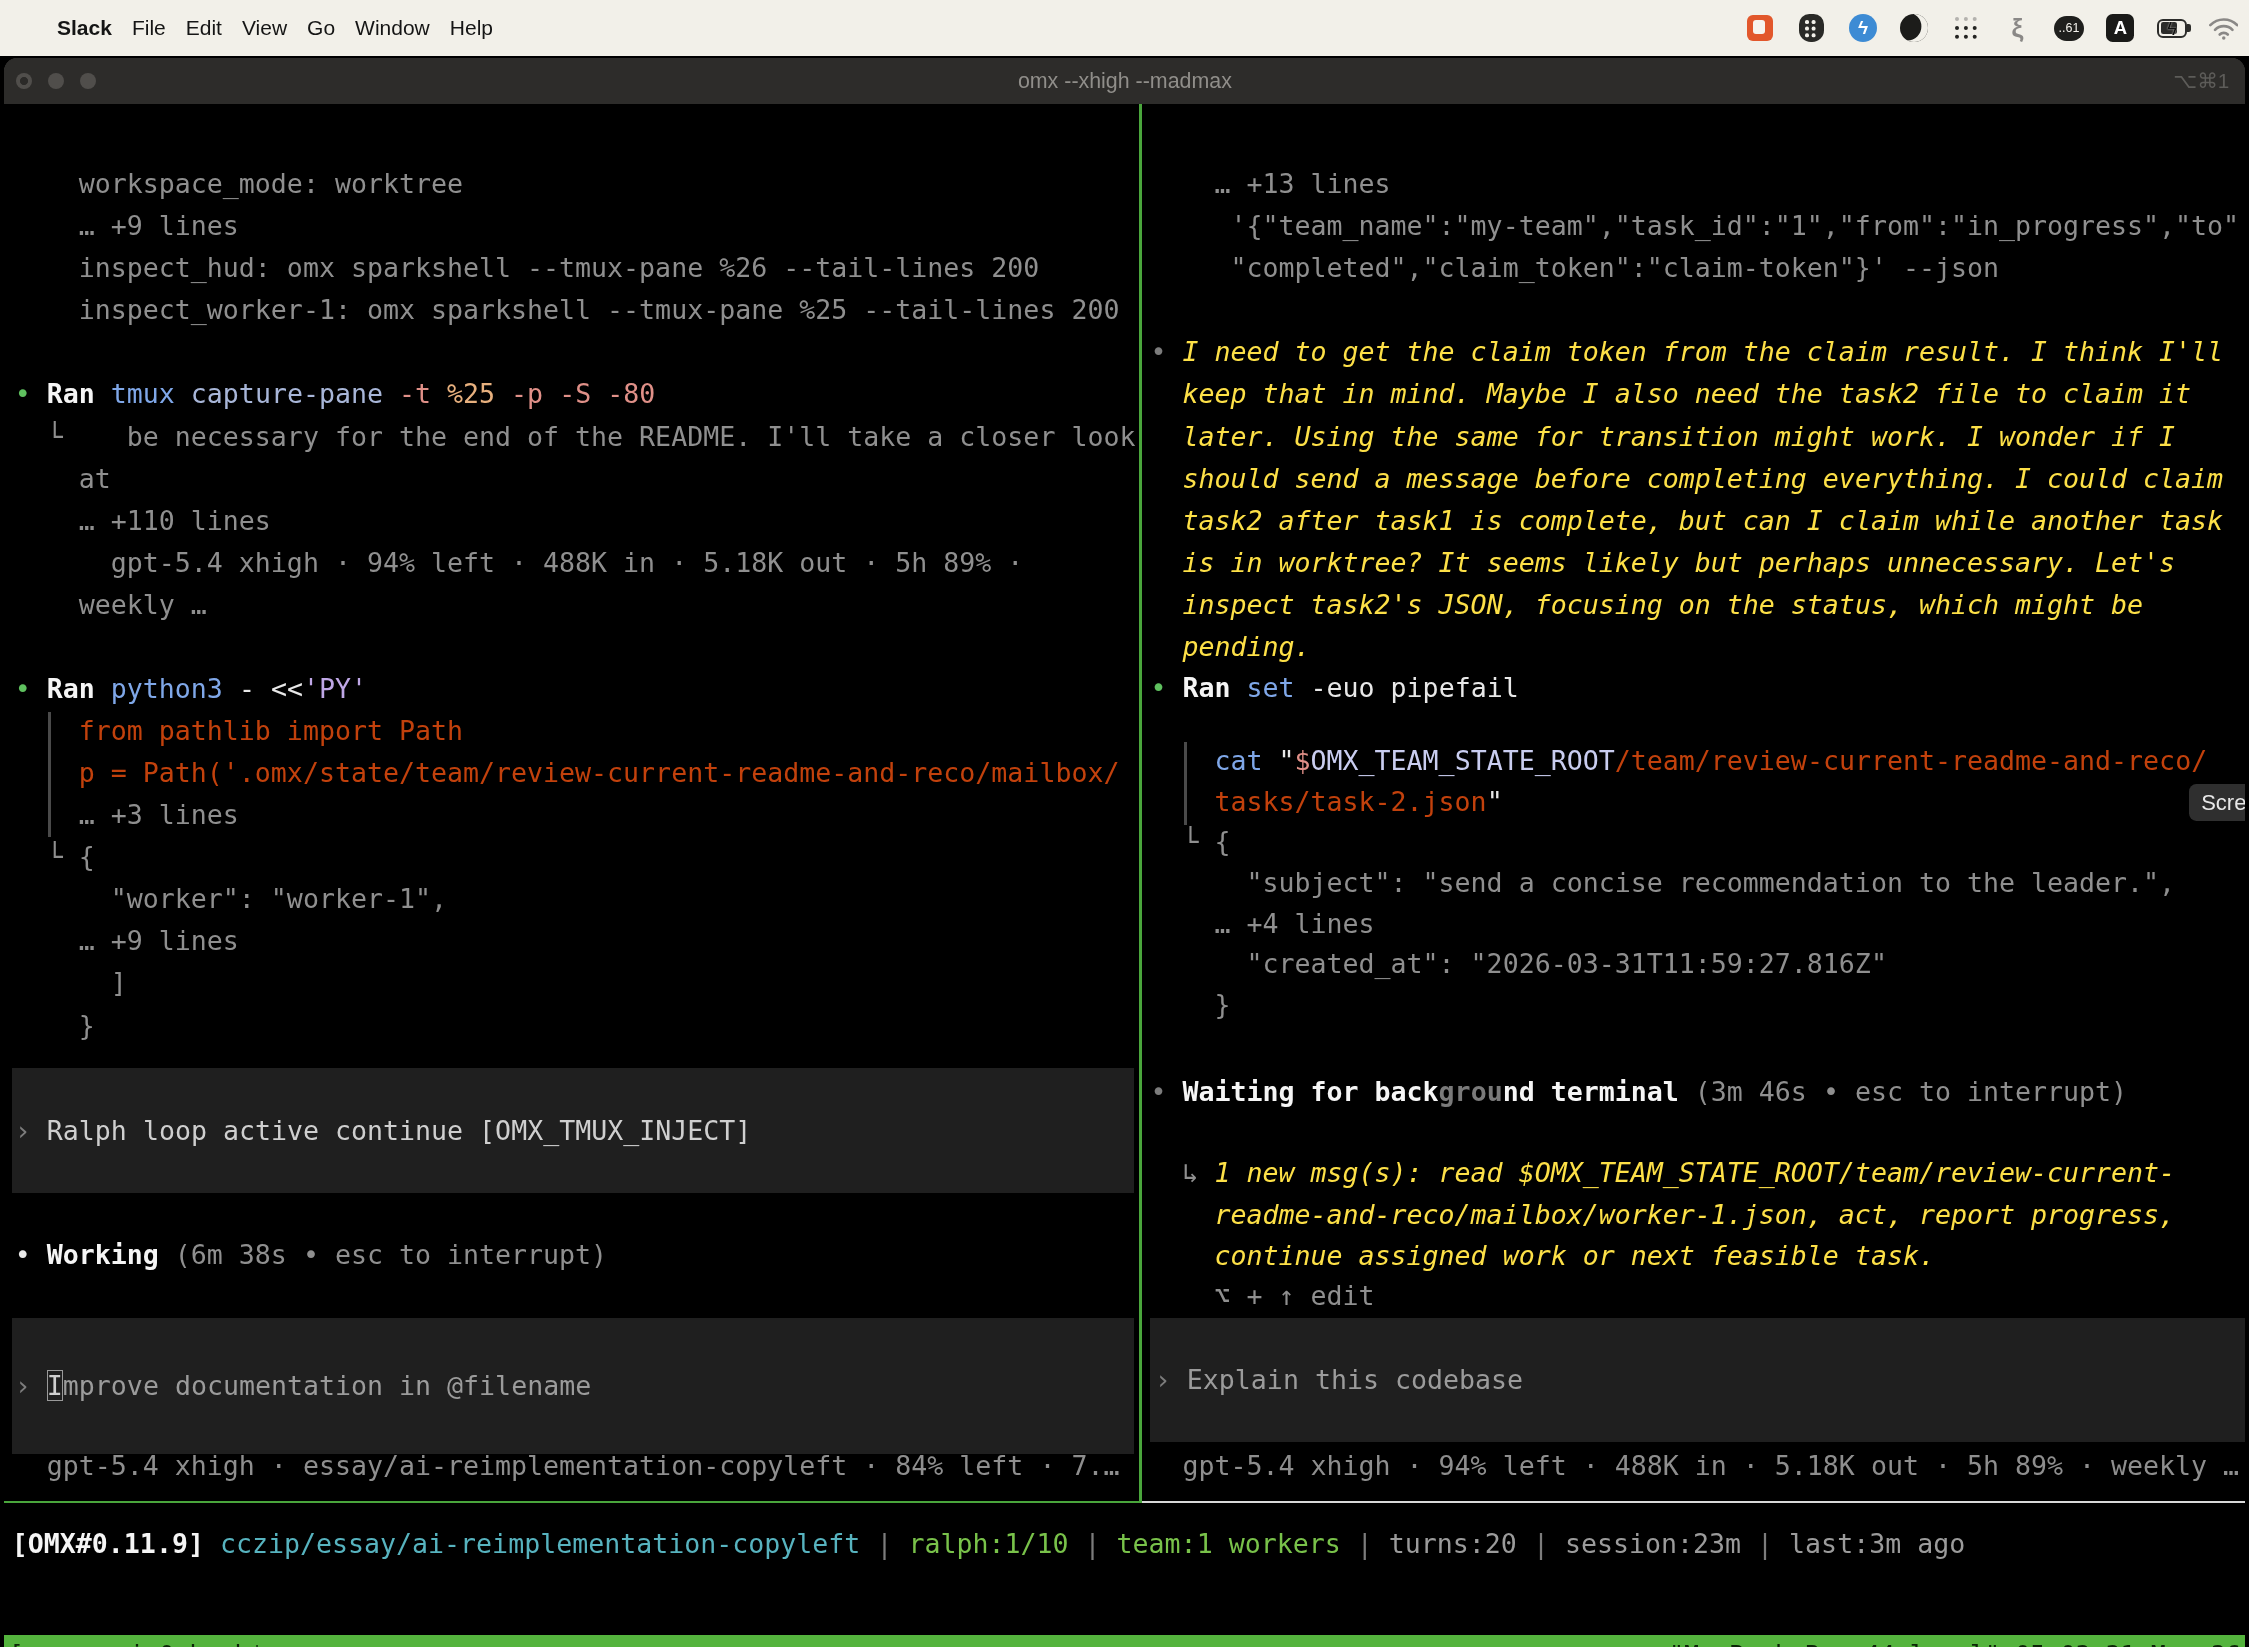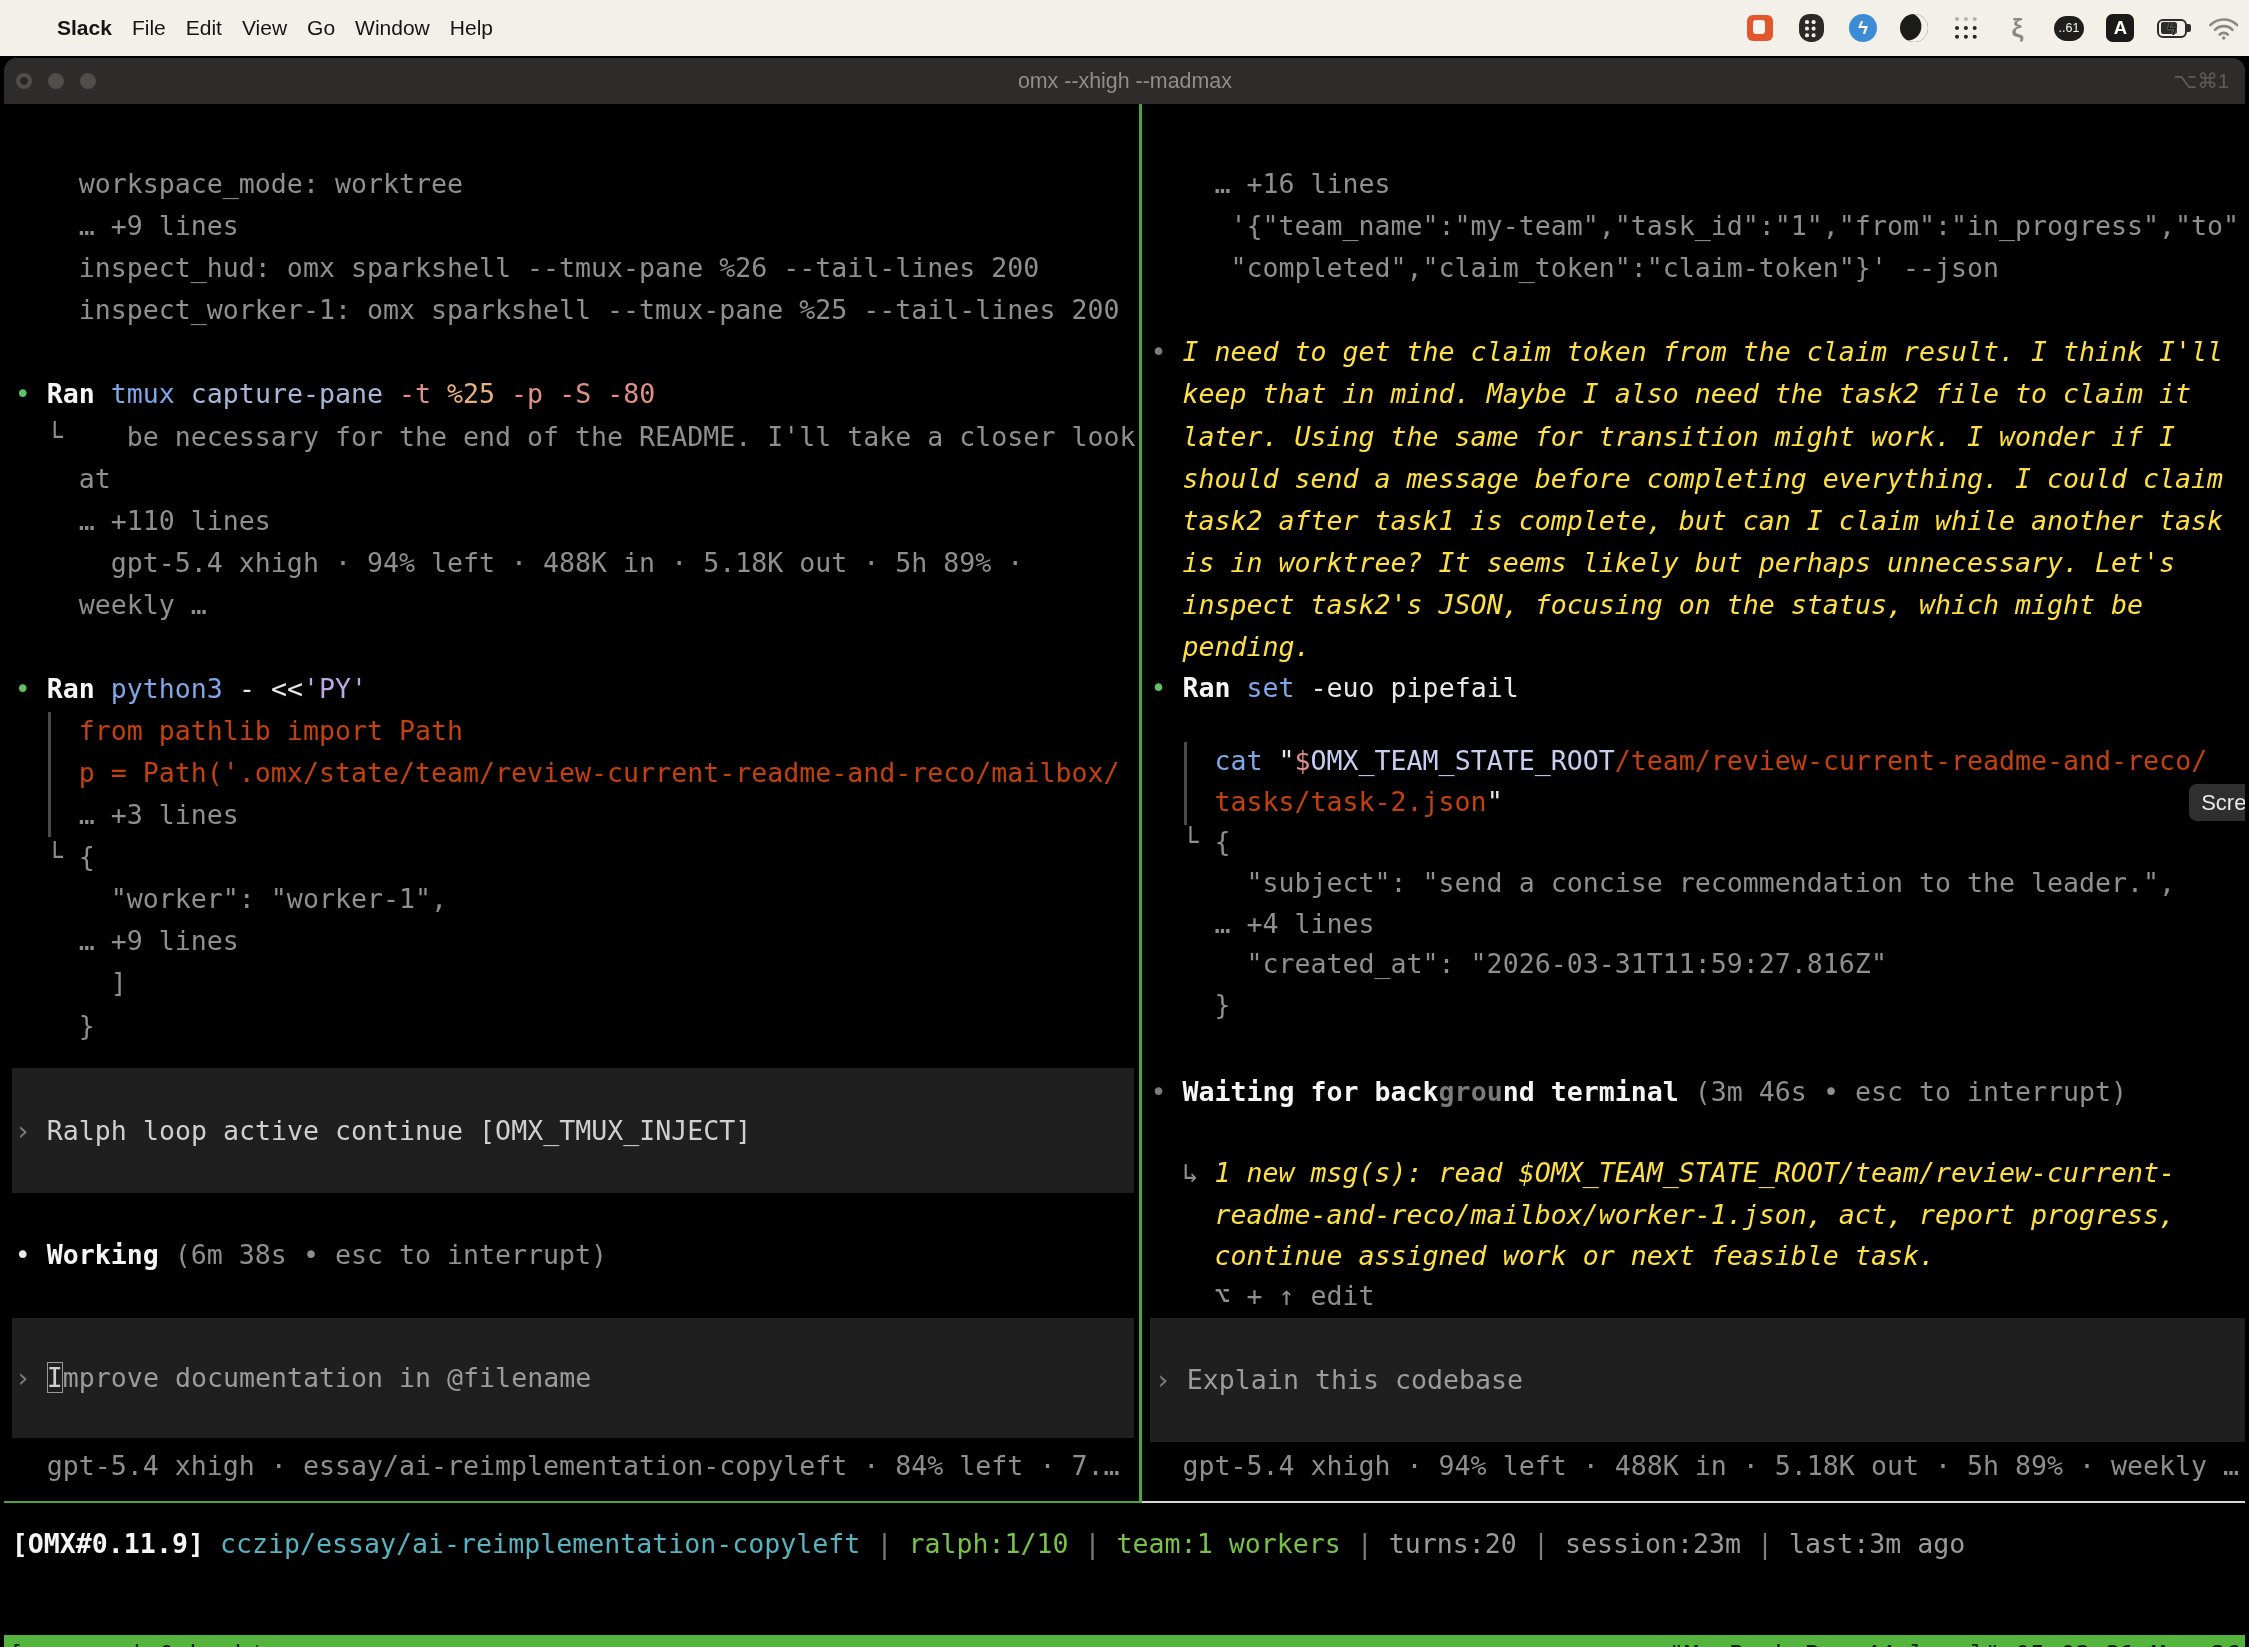--- a/index.html
+++ b/index.html
@@ -170,21 +170,21 @@
           <div class="tline" style="top: 690px;"><span class="s-gy">    … +3 lines</span></div>
           <div class="tline" style="top: 732px;"><span class="s-gy">  └ {</span></div>
           <div class="tline" style="top: 774px;"><span class="s-gy">      "worker": "worker-1",</span></div>
           <div class="tline" style="top: 816px;"><span class="s-gy">    … +9 lines</span></div>
           <div class="tline" style="top: 858px;"><span class="s-gy">      ]</span></div>
           <div class="tline" style="top: 901px;"><span class="s-gy">    }</span></div>
           <div class="tline" style="top: 1130px;"><span class="s-buw">• </span><span class="s-bw">Working</span><span class="s-gy"> (6m 38s • esc to interrupt)</span></div>
         </div>
 
       <div id="paneR" class="pane">
-          <div class="tline" style="top: 59px;"><span class="s-gy">    … +16 lines</span></div>
+          <div class="tline" style="top: 59px;"><span class="s-gy">    … +13 lines</span></div>
           <div class="tline" style="top: 101px;"><span class="s-gy">     '{"team_name":"my-team","task_id":"1","from":"in_progress","to":</span></div>
           <div class="tline" style="top: 143px;"><span class="s-gy">     "completed","claim_token":"claim-token"}' --json</span></div>
           <div class="tline" style="top: 227px;"><span class="s-dim">• </span><span class="s-it">I need to get the claim token from the claim result. I think I'll</span></div>
           <div class="tline" style="top: 269px;"><span class="s-gy">  </span><span class="s-it">keep that in mind. Maybe I also need the task2 file to claim it</span></div>
           <div class="tline" style="top: 354px;"><span class="s-gy">  </span><span class="s-it">should send a message before completing everything. I could claim</span></div>
           <div class="tline" style="top: 312px;"><span class="s-gy">  </span><span class="s-it">later. Using the same for transition might work. I wonder if I</span></div>
           <div class="tline" style="top: 396px;"><span class="s-gy">  </span><span class="s-it">task2 after task1 is complete, but can I claim while another task</span></div>
           <div class="tline" style="top: 438px;"><span class="s-gy">  </span><span class="s-it">is in worktree? It seems likely but perhaps unnecessary. Let's</span></div>
           <div class="tline" style="top: 480px;"><span class="s-gy">  </span><span class="s-it">inspect task2's JSON, focusing on the status, which might be</span></div>
           <div class="tline" style="top: 522px;"><span class="s-gy">  </span><span class="s-it">pending.</span></div>
@@ -204,21 +204,21 @@
         </div>
 
       <div id="divider" style="left:1135px; top:0; height:1399px;"></div>
 
       <div class="connector" style="left:44px; top:608px; height:125px;"></div>
       <div class="connector" style="left:1180px; top:638px; height:83px;"></div>
 
       <div class="band" id="bandL1" style="left:7.4px; top:964px; width:1122px; height:125px;">
           <div class="tline" style="padding-left: 3px;"><span class="s-dim">› </span><span class="s-bt">Ralph loop active continue [OMX_TMUX_INJECT]</span></div>
         </div>
-      <div class="band" id="bandL2" style="left:7.4px; top:1214px; width:1122px; height:120px;text-align:right;">
+      <div class="band" id="bandL2" style="left:7.4px; top:1214px; width:1122px; height:136px;text-align:right;">
           <div class="tline" style="padding-left: 3px;"><span class="s-dim">› </span><span class="s-cur">I</span><span class="s-gy2">mprove documentation in @filename</span></div>
         </div>
       <div class="band" id="bandR1" style="left:1146px; top:1214px; width:1095px; height:124px;">
           <div class="tline" style="padding-left: 4.4px;"><span class="s-dim">› </span><span class="s-gy2">Explain this codebase</span></div>
         </div>
 
       <div class="statusline" id="statusL" style="left:10.3px; top:1341px; color:#8e8e8e;">  gpt-5.4 xhigh · essay/ai-reimplementation-copyleft · 84% left · 7.…</div>
       <div class="statusline" id="statusR" style="left:1146px; top:1341px; color:#8e8e8e; width:1095px; overflow:hidden;">  gpt-5.4 xhigh · 94% left · 488K in · 5.18K out · 5h 89% · weekly …</div>
 
       <div class="hline" style="left:0; top:1397px; width:1135px; background:#4aa63c;"></div>

